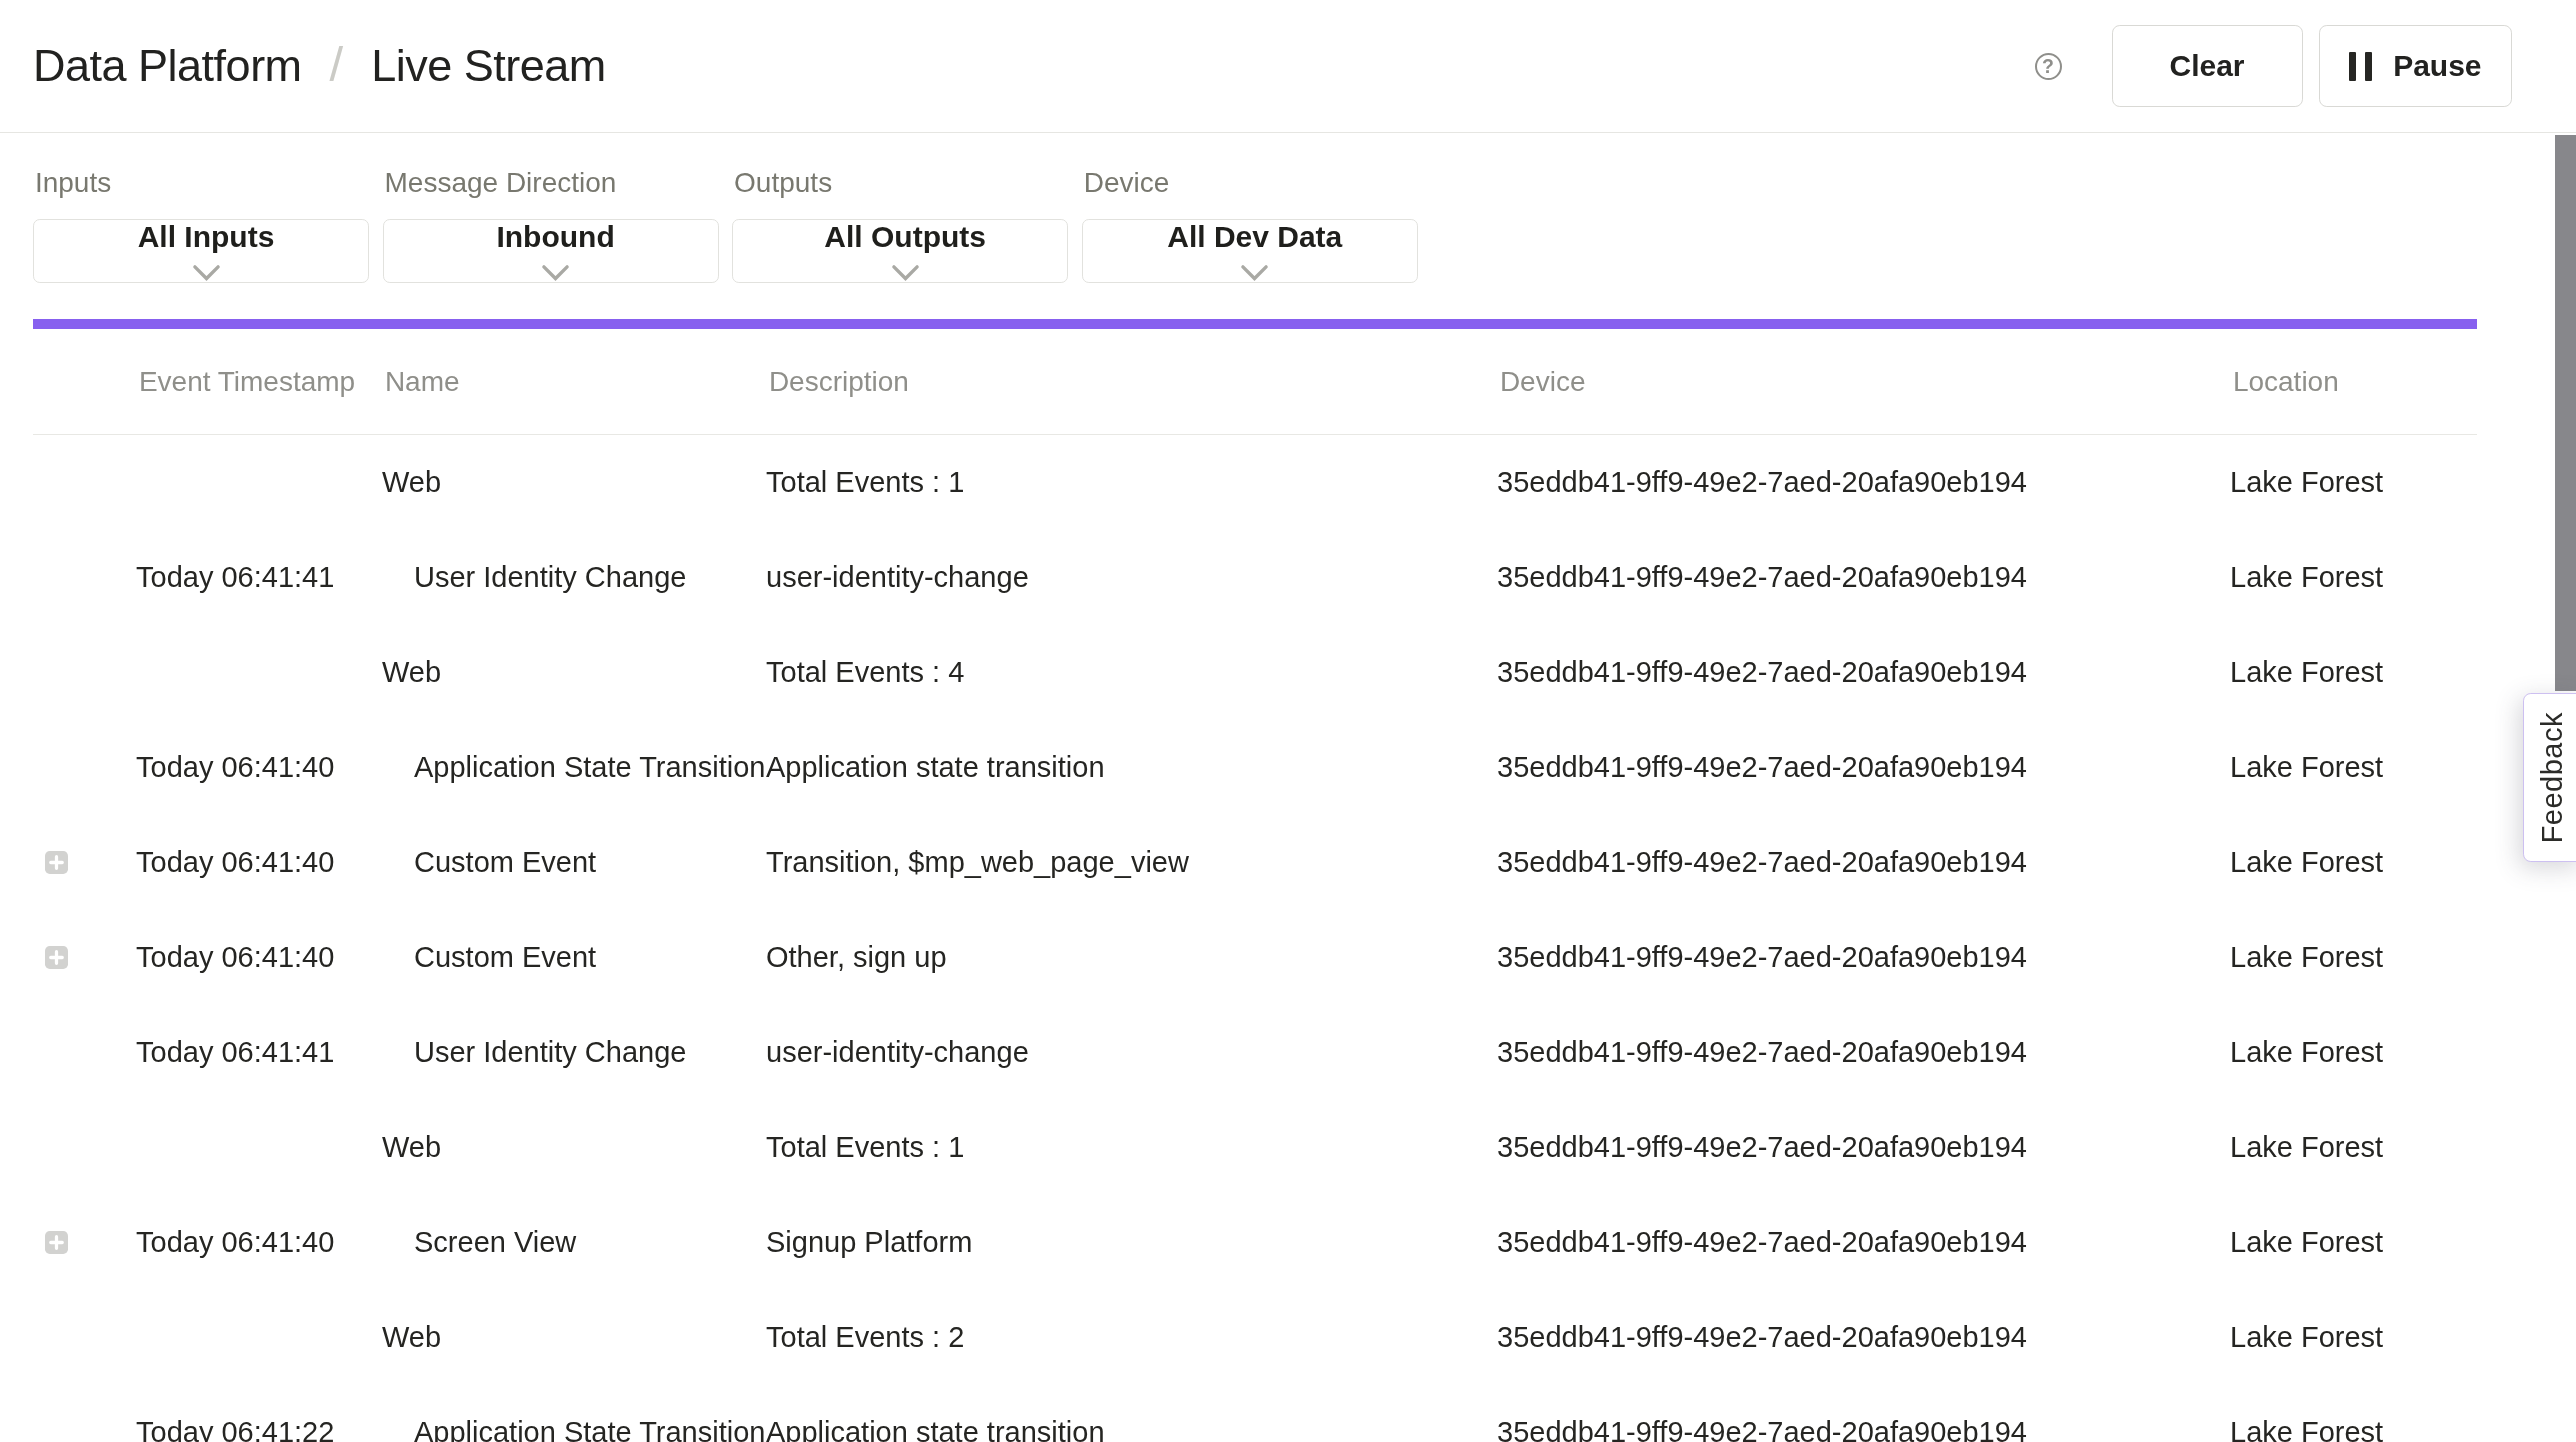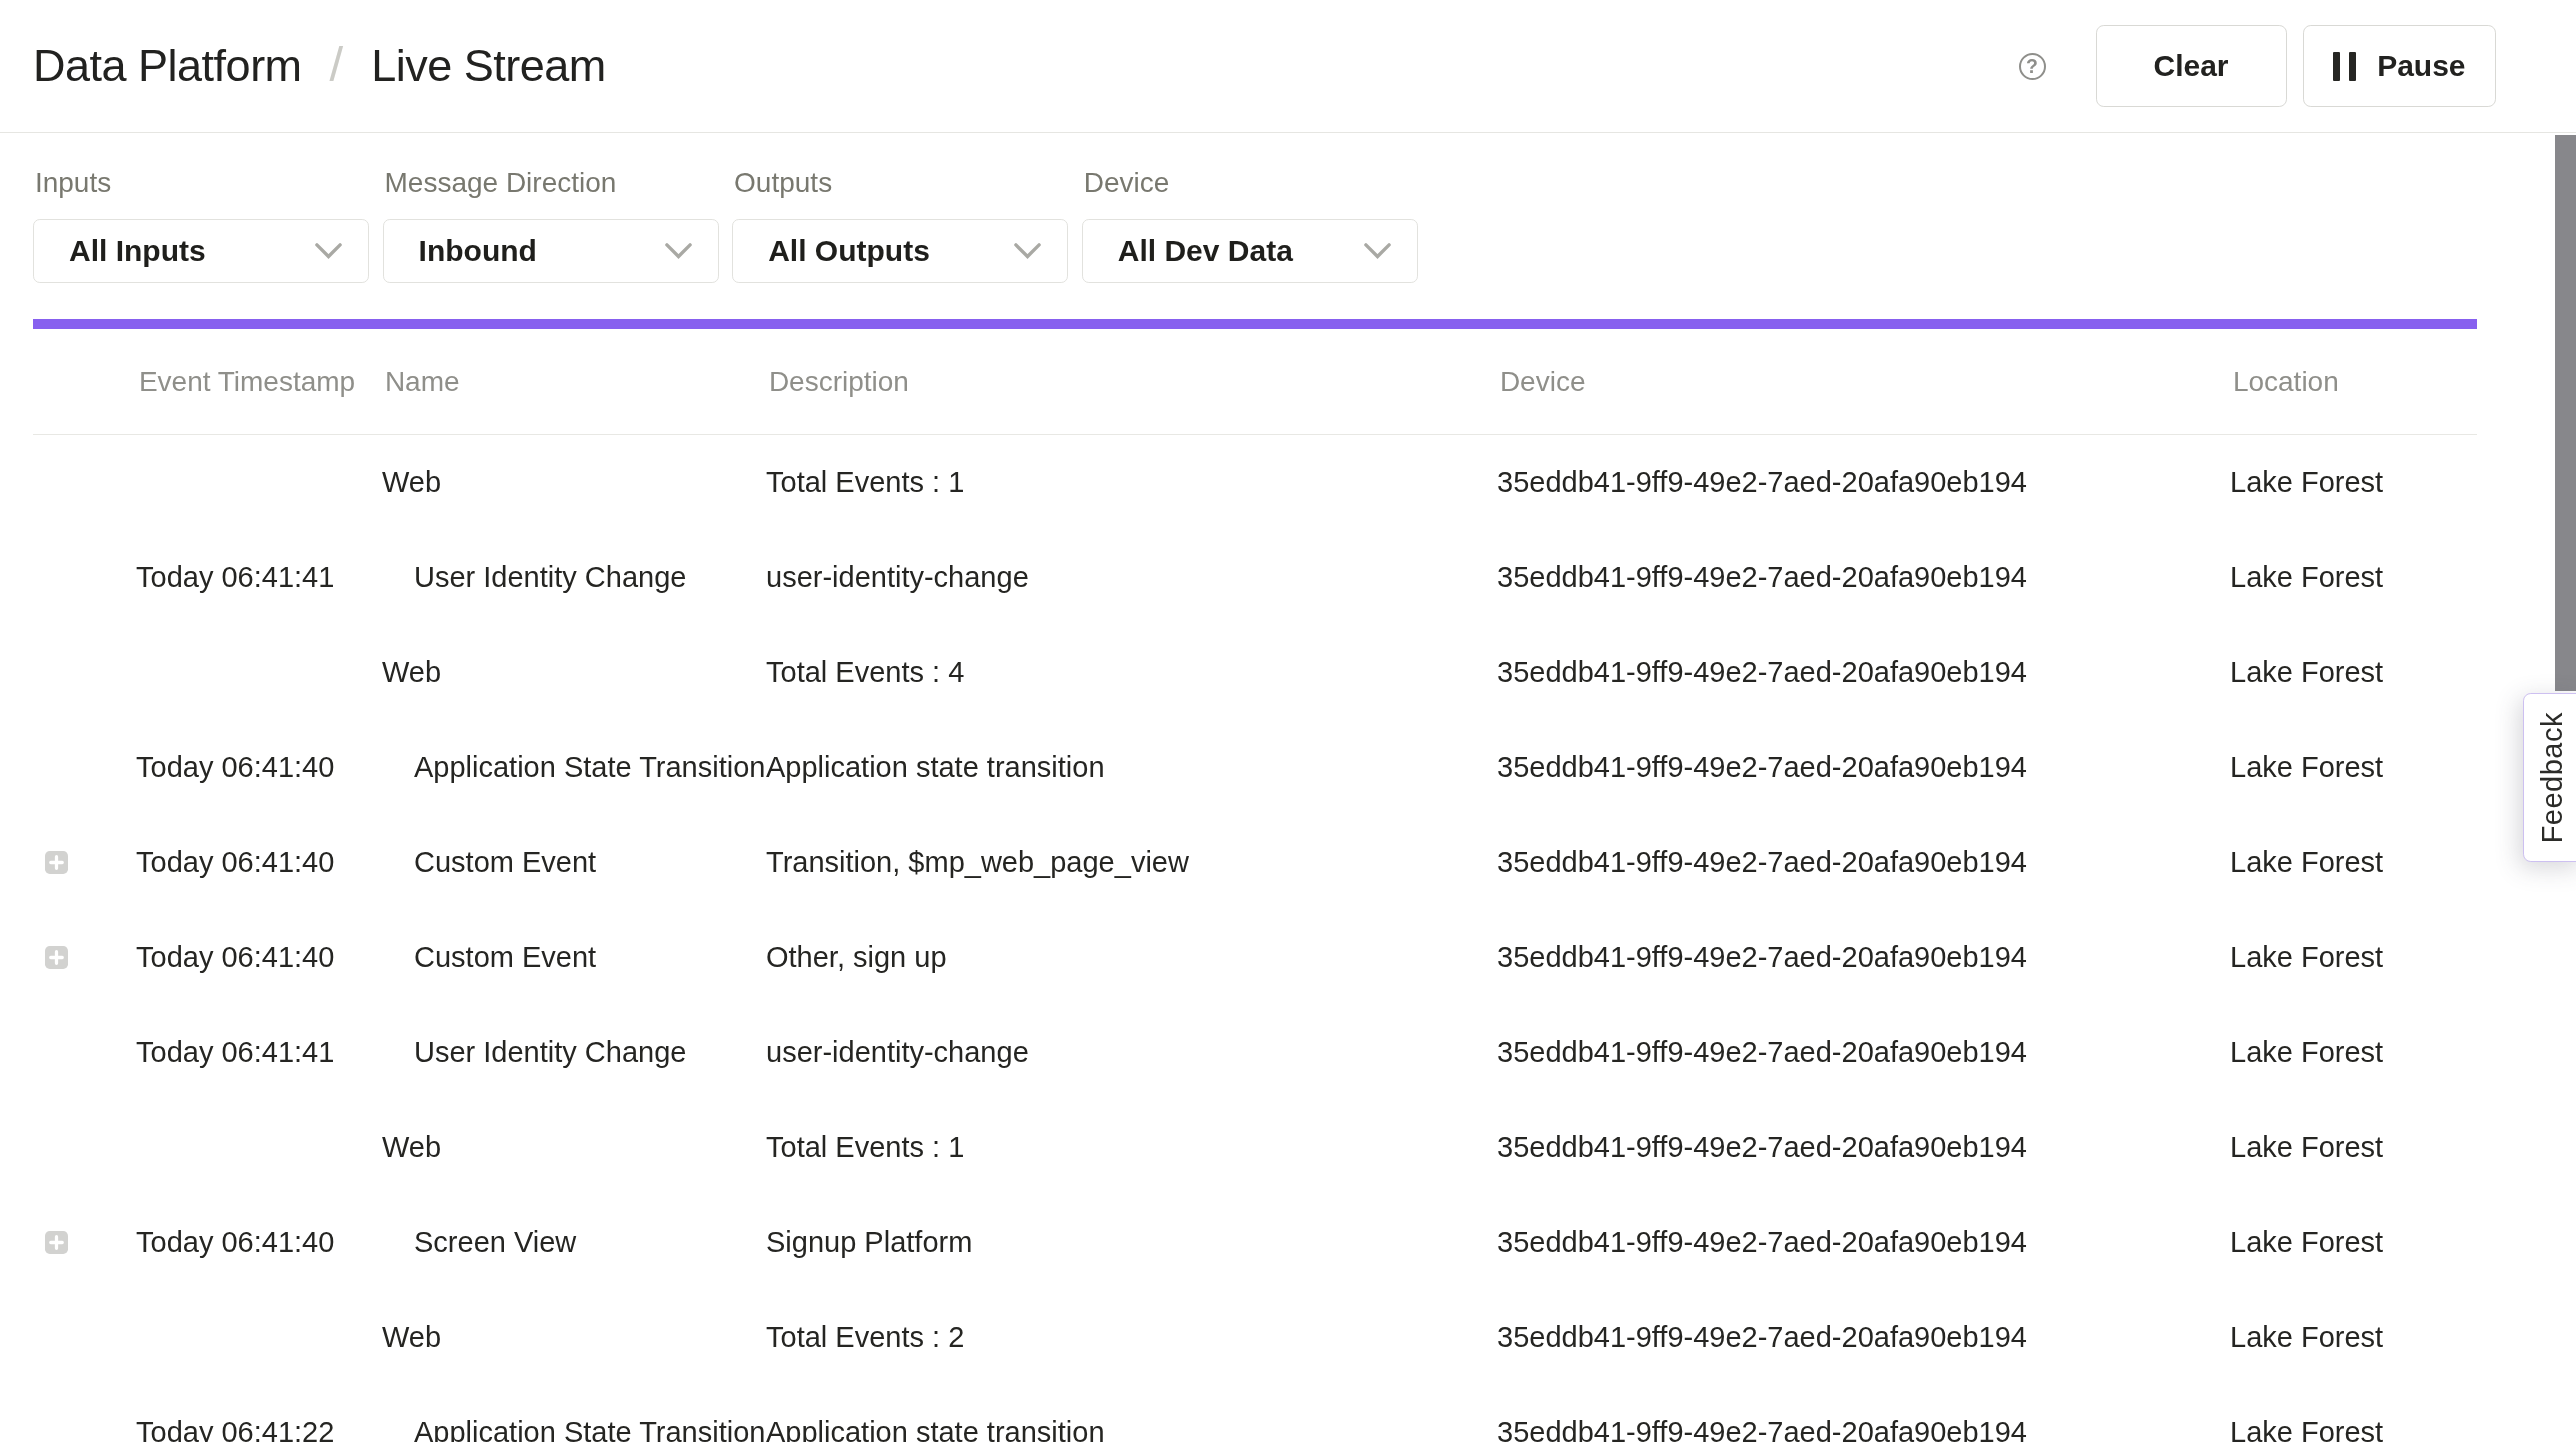--- a/index.html
+++ b/index.html
@@ -3,21 +3,21 @@
 <meta charset="utf-8">
 <style>
   * { margin:0; padding:0; box-sizing:border-box; }
   html,body { width:2576px; height:1442px; overflow:hidden; background:#ffffff;
               font-family:"Liberation Sans", sans-serif; color:#262623; }
   .page { position:relative; width:2576px; height:1442px; background:#fff; }
 
   
   .app-header { position:absolute; top:0; left:0; width:2576px; height:133px;
                 border-bottom:1.9px solid #e6e6e2; display:flex; align-items:center;
-                justify-content:space-between; padding:0 80px 0 33px; background:#fff; }
+                justify-content:space-between; padding:0 64px 0 33px; background:#fff; }
   .breadcrumb { display:flex; align-items:center; }
   .crumb { font-size:45px; font-weight:500; color:#222220; letter-spacing:-0.5px; }
   .crumb.parent { cursor:pointer; }
   .crumb-sep { font-size:49px; font-weight:300; color:#cbcbc6; margin:0 28px;
                transform:translateY(-1.9px); }
   .header-actions { display:flex; align-items:center; }
   .help { width:27px; height:27px; border:2.9px solid #8f8f8b; border-radius:50%;
           color:#8f8f8b; font-size:19.4px; font-weight:700; display:flex;
           align-items:center; justify-content:center; margin-right:50px; cursor:pointer; }
   .btn { background:#fff; border:1.9px solid #d9d9d5; border-radius:7.8px; height:82px;
@@ -28,21 +28,21 @@
   .pause-icon { display:inline-flex; margin-right:21.4px; }
   .pause-icon i { display:block; width:6.8px; height:29px; background:#262623; border-radius:1px; }
   .pause-icon i + i { margin-left:8.7px; }
 
   
   .filters { position:absolute; top:165px; left:0; width:2264px; padding-left:33px;
              display:flex; gap:13.6px; }
   .filter-label { font-size:28px; color:#78786f; margin:0 0 19.4px 1.9px; line-height:35px; }
   .select { width:336px; height:64px; background:#fff; border:1.9px solid #e2e2de;
             border-radius:6.8px; display:flex; align-items:center;
-            justify-content:space-between; padding:0 25px 0 35px; cursor:pointer; }
+            justify-content:space-between; padding:0 25px 0 35px; cursor:pointer;flex-direction:column; }
   .select-value { font-size:30px; font-weight:700; color:#1f1f1c; }
   .chevron { flex:none; }
 
   
   .stream-divider { position:absolute; left:33px; top:319px; width:2444px; height:9.7px;
                     background:var(--accent,#8760ef); }
 
   
   .table { position:absolute; left:33px; top:329px; width:2444px; }
   .trow { display:grid; grid-template-columns:103px 246px 384px 731px 733px 1fr;

